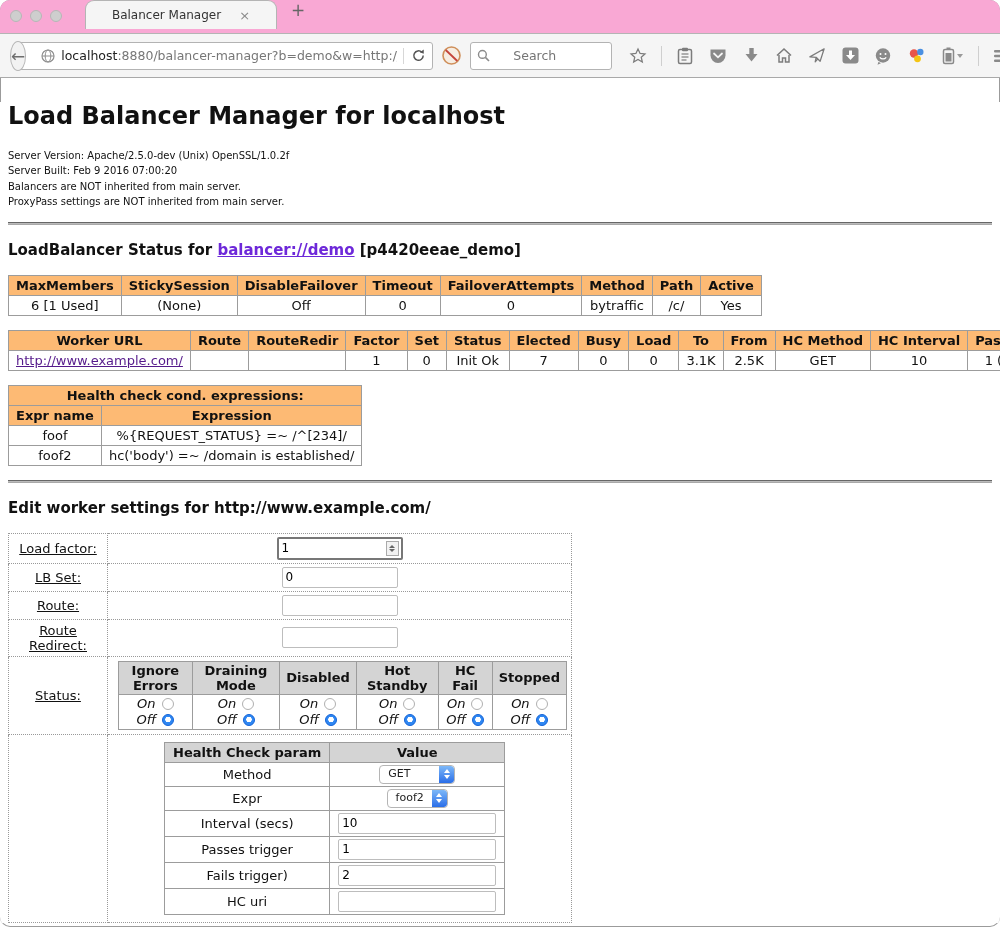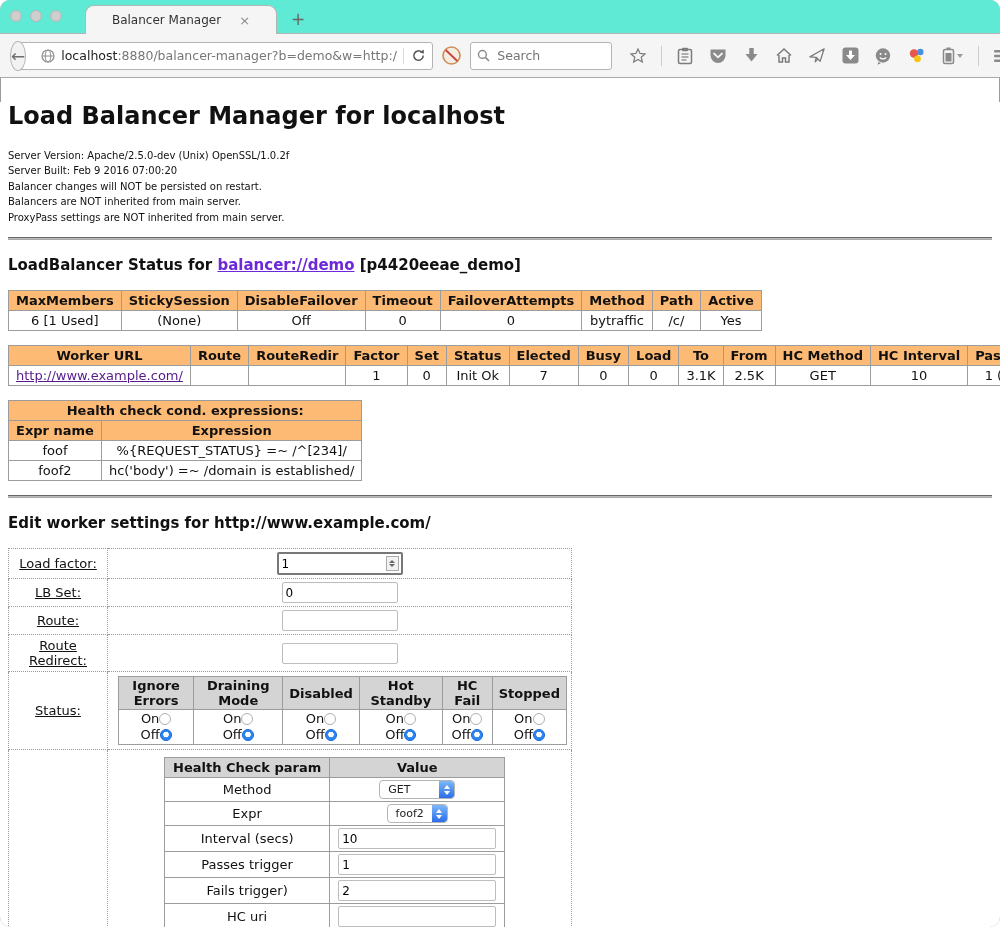--- a/index.html
+++ b/index.html
@@ -1,33 +1,33 @@
 <!DOCTYPE html>
 <html><head>
 <meta charset="utf-8">
 <style>
   html,body{margin:0;padding:0;background:#fff;}
   body{width:1000px;height:927px;font-family:"DejaVu Sans","Liberation Sans",sans-serif;-webkit-font-smoothing:antialiased;}
   .window{width:1000px;height:927px;border-radius:10px;overflow:hidden;background:#fff;box-shadow:0 0 0 1px #9b9b9b inset;}
 
   
-  .tabbar{height:33px;background:#5eead4;display:flex;align-items:flex-end;border-bottom:1px solid #b4b4b4;position:relative;}
+  .tabbar{height:33px;background:#f9a8d4;display:flex;border-bottom:1px solid #b4b4b4;position:relative;}
   .traffic{position:absolute;top:10px;left:10px;display:flex;gap:8px;}
   .light{width:12px;height:12px;border-radius:50%;background:#cecece;border:1px solid #b6b6b6;box-sizing:border-box;}
   .tab{width:190px;height:28px;margin-left:85px;background:#f5f5f5;border:1px solid #b4b4b4;border-bottom:none;border-radius:9px 9px 0 0;display:flex;align-items:center;justify-content:center;gap:8px;position:relative;z-index:2;margin-bottom:-1px;font-size:12px;color:#333;}
   .tab-close{color:#8a8a8a;font-size:13px;line-height:1;margin-left:10px;cursor:default;}
   .newtab{font-size:17px;color:#666;margin:0 0 4px 14px;}
   .toolbar{height:44px;background:#f5f5f5;border-bottom:1px solid #a9a9a9;display:flex;align-items:center;padding:0 10px;gap:8px;box-sizing:border-box;}
   .backbtn{width:28px;height:28px;border-radius:50%;border:1px solid #b6b6b6;background:#f2f2f2;color:#6d6d6d;font-size:17px;display:flex;align-items:center;justify-content:center;margin-right:-16px;z-index:2;}
   .urlbar{flex:0 0 385px;height:26px;background:#fff;border:1px solid #b3b3b3;border-radius:3px;display:flex;align-items:center;padding:0 6px 0 22px;gap:6px;font-size:12.5px;overflow:hidden;}
   .urltext{white-space:nowrap;overflow:hidden;flex:1;}
   .urlhost{color:#222;}
   .urlrest{color:#777;}
   .urlsep{width:1px;height:16px;background:#d7d7d7;}
-  .searchbar{flex:0 0 128px;height:26px;background:#fff;border:1px solid #b3b3b3;border-radius:3px;display:flex;align-items:center;padding:0 6px;gap:5px;}
+  .searchbar{flex:0 0 128px;height:26px;background:#fff;border:1px solid #b3b3b3;border-radius:3px;display:flex;align-items:center;padding:0 6px;gap:5px;justify-content:space-between;}
   .searchbar input{border:none;outline:none;width:90px;font-size:12.5px;font-family:inherit;color:#444;background:transparent;}
   .tbicons{display:flex;align-items:center;gap:13px;margin-left:8px;}
   .tbicon{width:20px;height:20px;display:flex;align-items:center;justify-content:center;}
   .vdiv{width:1px;height:20px;background:#cfcfcf;}
   .caret-down{width:0;height:0;border-left:3.5px solid transparent;border-right:3.5px solid transparent;border-top:4px solid #9a9a9a;margin-left:2px;}
 
   
   .content{background:#fff;padding:0 8px;color:#111;}
   h1.pgtitle{font-size:24px;margin:24px 0 18px 0;letter-spacing:0;}
   .svinfo{font-size:10px;line-height:15.4px;}
@@ -48,21 +48,21 @@
   .w110{width:108px;}
   .numwrap{position:relative;display:inline-block;}
   input.numfocus{border:2px solid #777;width:116px;}
   .spinbox{position:absolute;right:4px;top:4px;width:11px;height:13px;border:1px solid #aaa;background:#f2f2f2;display:flex;flex-direction:column;align-items:center;justify-content:center;gap:1px;}
   .sp-up{width:0;height:0;border-left:3px solid transparent;border-right:3px solid transparent;border-bottom:3.5px solid #666;}
   .sp-dn{width:0;height:0;border-left:3px solid transparent;border-right:3px solid transparent;border-top:3.5px solid #666;}
 
   table.statustbl{border-collapse:collapse;font-size:13px;margin:1px 0 1px 6px;}
   table.statustbl th,table.statustbl td{border:1px solid #9c9c9c;padding:1px 6px;text-align:center;}
   table.statustbl th{background:#d4d4d4;}
-  .radioline{display:flex;align-items:center;justify-content:center;line-height:16px;}
+  .radioline{display:flex;align-items:center;justify-content:center;gap:6px;line-height:16px;font-style:italic;}
   .radio{width:12px;height:12px;border-radius:50%;box-sizing:border-box;display:inline-block;}
   .radio.off{border:1px solid #b0b0b0;background:#fff;}
   .radio.on{border:1px solid #1565d8;background:radial-gradient(circle at 50% 45%, #ffffff 0 2.5px, #2f87f2 3px);}
 
   table.hctbl{border-collapse:collapse;font-size:13px;margin:4px 0 4px 52px;}
   table.hctbl th,table.hctbl td{border:1px solid #9c9c9c;padding:2px 8px;text-align:center;}
   table.hctbl th{background:#d4d4d4;}
   .macselect{display:inline-flex;align-items:stretch;border:1px solid #b5b5b5;border-radius:4px;background:#fff;height:17px;overflow:hidden;vertical-align:middle;}
   .macselect .sel-label{font-size:11px;padding:1.5px 8px 0 8px;color:#222;}
   .macselect .stepper{width:15px;background:linear-gradient(#7db8f8,#2a6ee8);display:flex;flex-direction:column;align-items:center;justify-content:center;gap:2px;border-radius:0 3px 3px 0;}
@@ -205,21 +205,20 @@
 
     </div>
   </div>
 
   <div class="content">
     <h1 class="pgtitle">Load Balancer Manager for localhost</h1>
 
     <div class="svinfo">
       <div>Server Version: Apache/2.5.0-dev (Unix) OpenSSL/1.0.2f</div>
       <div>Server Built: Feb 9 2016 07:00:20</div>
-      <div>Balancer changes will NOT be persisted on restart.</div>
       <div>Balancers are NOT inherited from main server.</div>
       <div>ProxyPass settings are NOT inherited from main server.</div>
     </div>
 
     <hr class="rule" style="margin-top:12px;">
 
     <h3 class="sect"><span>LoadBalancer Status for </span><a href="#">balancer://demo</a><span> [p4420eeae_demo]</span></h3>
 
     <table class="grid">
       <tbody>

